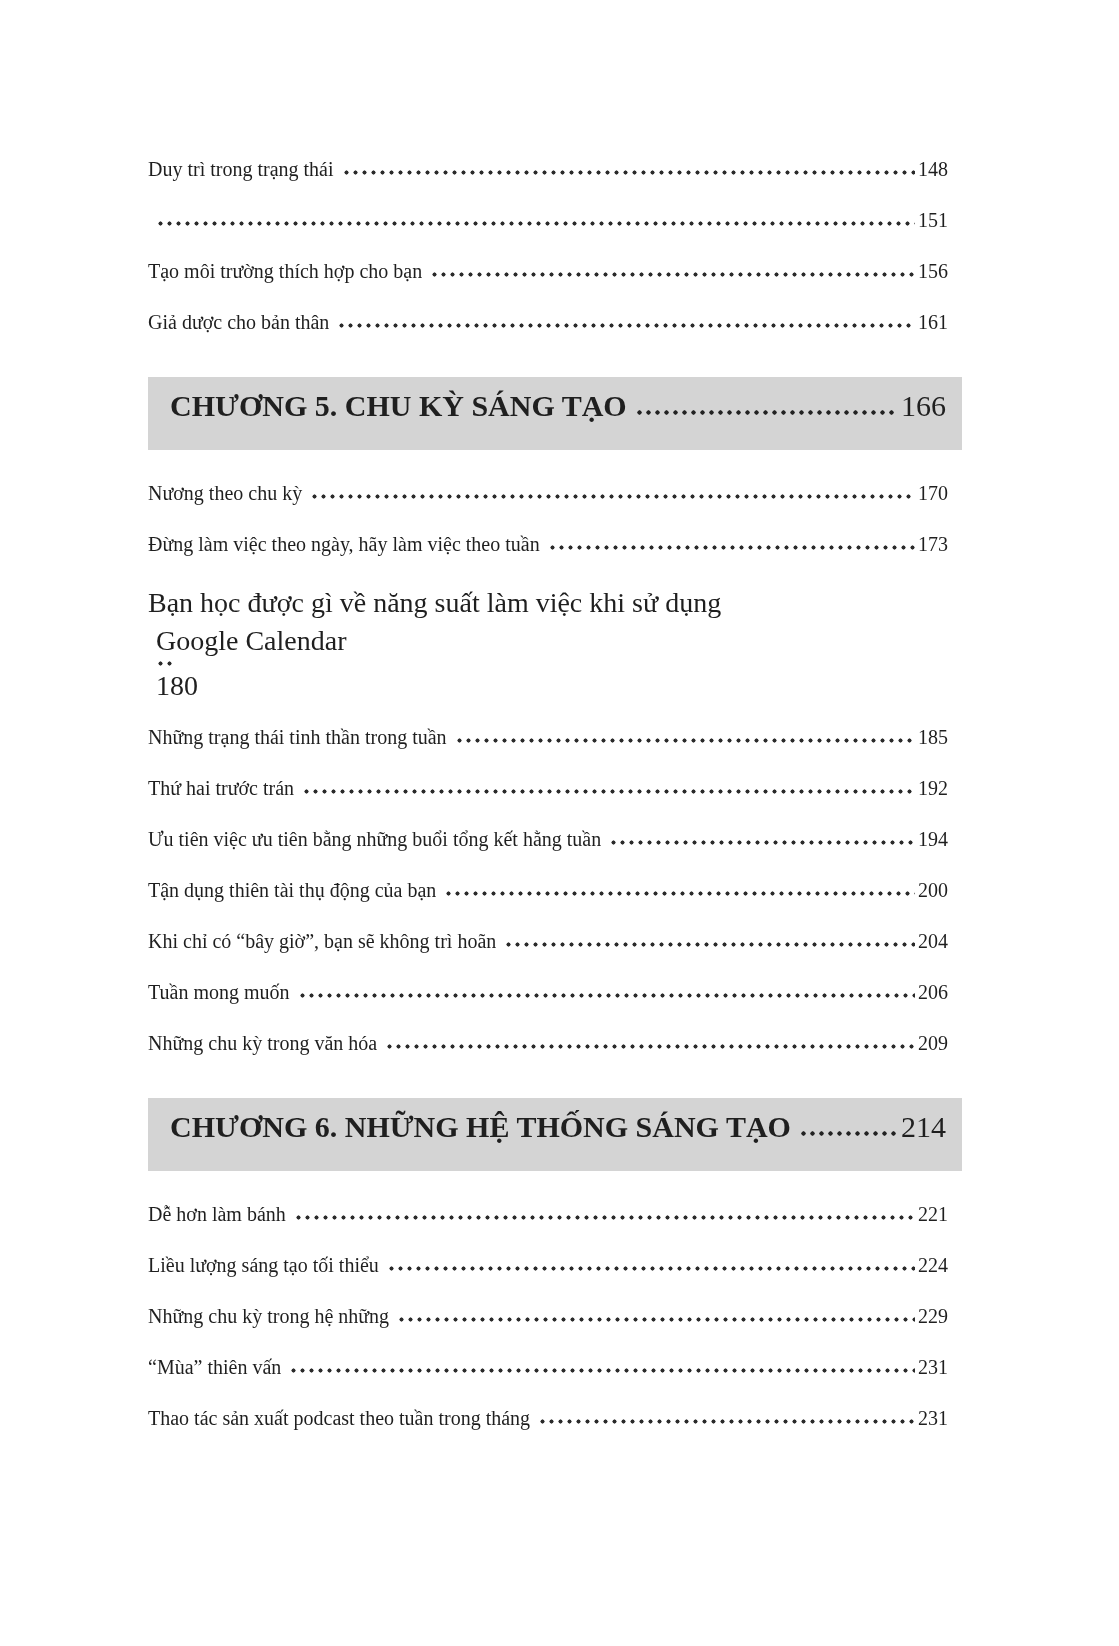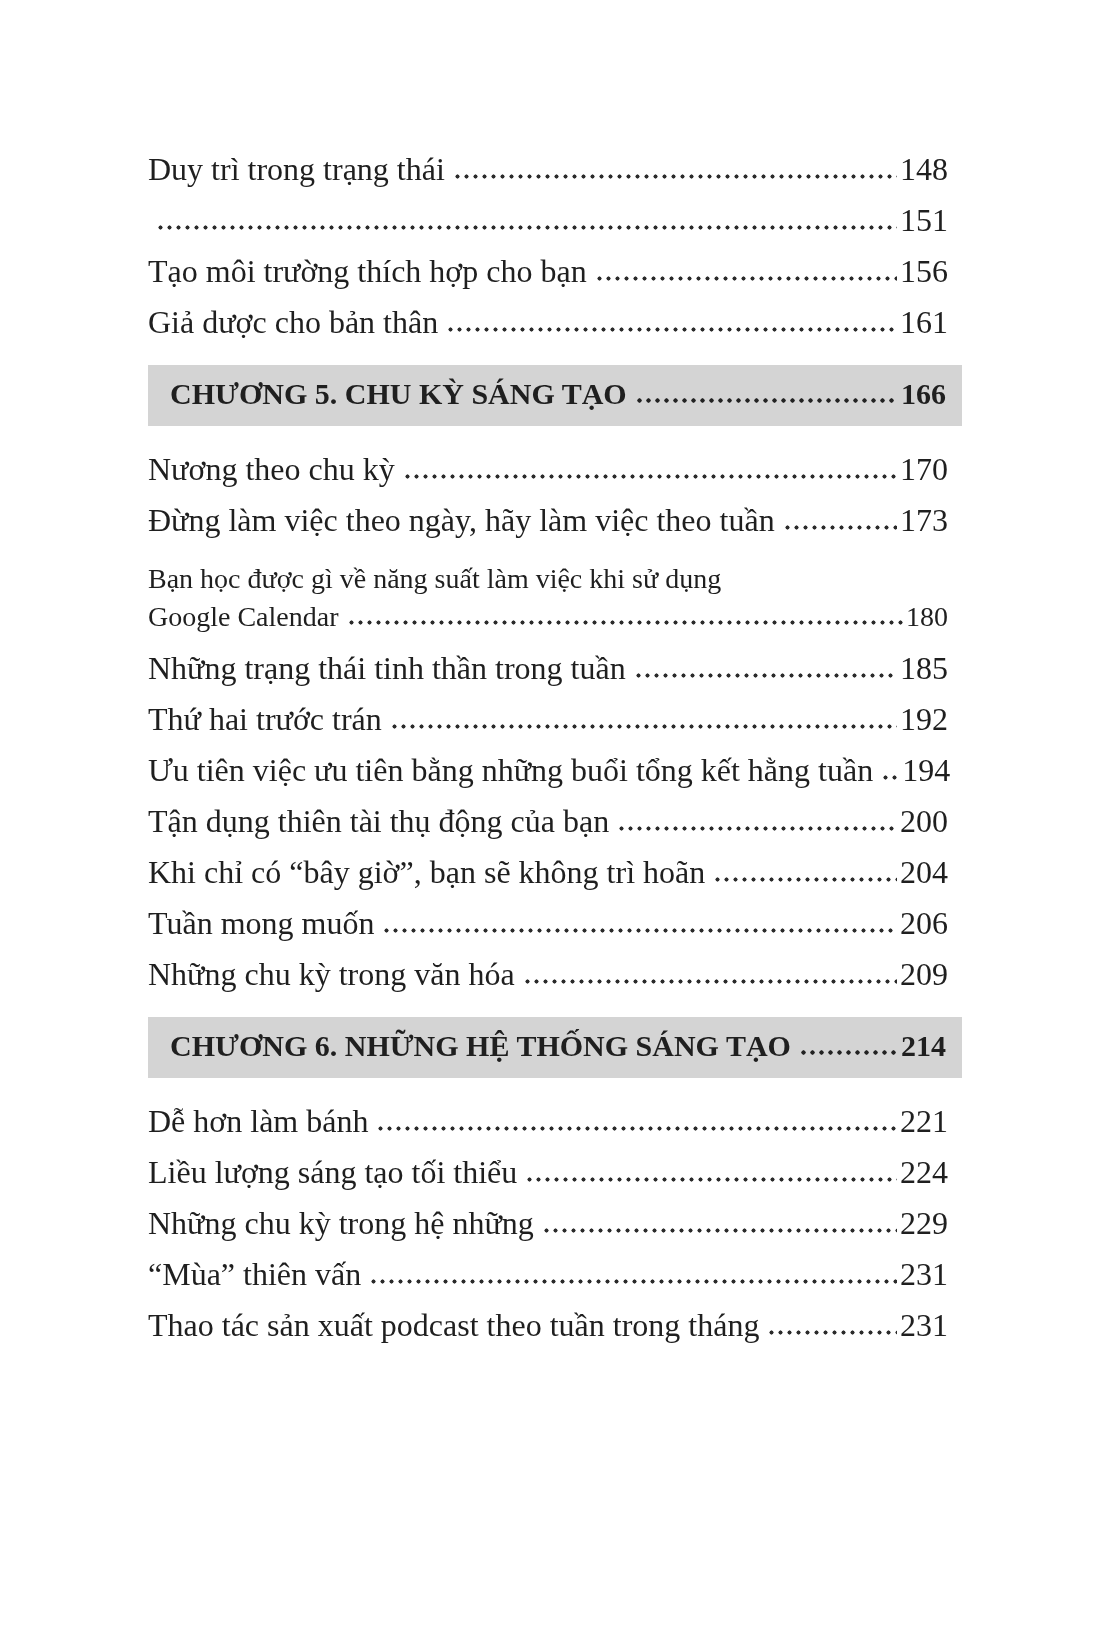--- a/index.html
+++ b/index.html
@@ -14,63 +14,64 @@
   }
   .toc {
     position: absolute;
     left: 148px;
     top: 150px;
     width: 800px;
   }
   .toc-entry {
     display: flex;
     align-items: baseline;
-    font-size: 32px;
+    font-size: 20px;
     line-height: 38px;
     margin-bottom: 13px;
   }
   .toc-entry-block { margin-bottom: 13px; margin-top: 21px; }
   .toc-entry-block .line1 {
     font-size: 28px;
     line-height: 38px;
     white-space: nowrap;
   }
   .toc-entry-block .line2 {
     display: flex;
     align-items: baseline;
     font-size: 28px;
     line-height: 38px;
+    flex-direction: column;
   }
   .entry-title { white-space: nowrap; }
   .leader {
     flex: 1 1 auto;
     min-width: 18px;
     height: 7px;
     margin: 0 3px 0 8px;
     background-image: radial-gradient(circle, #2a2a2a 1.8px, transparent 2.3px);
     background-size: 9px 7px;
     background-position: left center;
     background-repeat: repeat-x;
   }
   .entry-page { white-space: nowrap; }
   .chapter-bar {
     display: flex;
     align-items: baseline;
     background: #d4d4d4;
     font-weight: bold;
     font-size: 30px;
     line-height: 57px;
-    padding: 0 16px 4px 22px;
-    margin: 24px -14px 24px 0;
+    padding: 0 16px 16px 22px;
+    margin: 36px -14px 24px 0;
   }
   .chapter-bar .leader {
     background-image: radial-gradient(circle, #222222 1.9px, transparent 2.4px);
   }
   .chapter-title { white-space: nowrap; }
-  .chapter-page { white-space: nowrap; font-weight: bold; }
+  .chapter-page { white-space: nowrap; font-weight: normal; }
 </style>
 </head>
 <body>
 
 <div class="page">
   <main class="toc" id="toc-root">
       <div class="toc-entry">
         <span class="entry-title">Duy trì trong trạng thái</span>
         <span class="leader"></span>
         <span class="entry-page">148</span>

